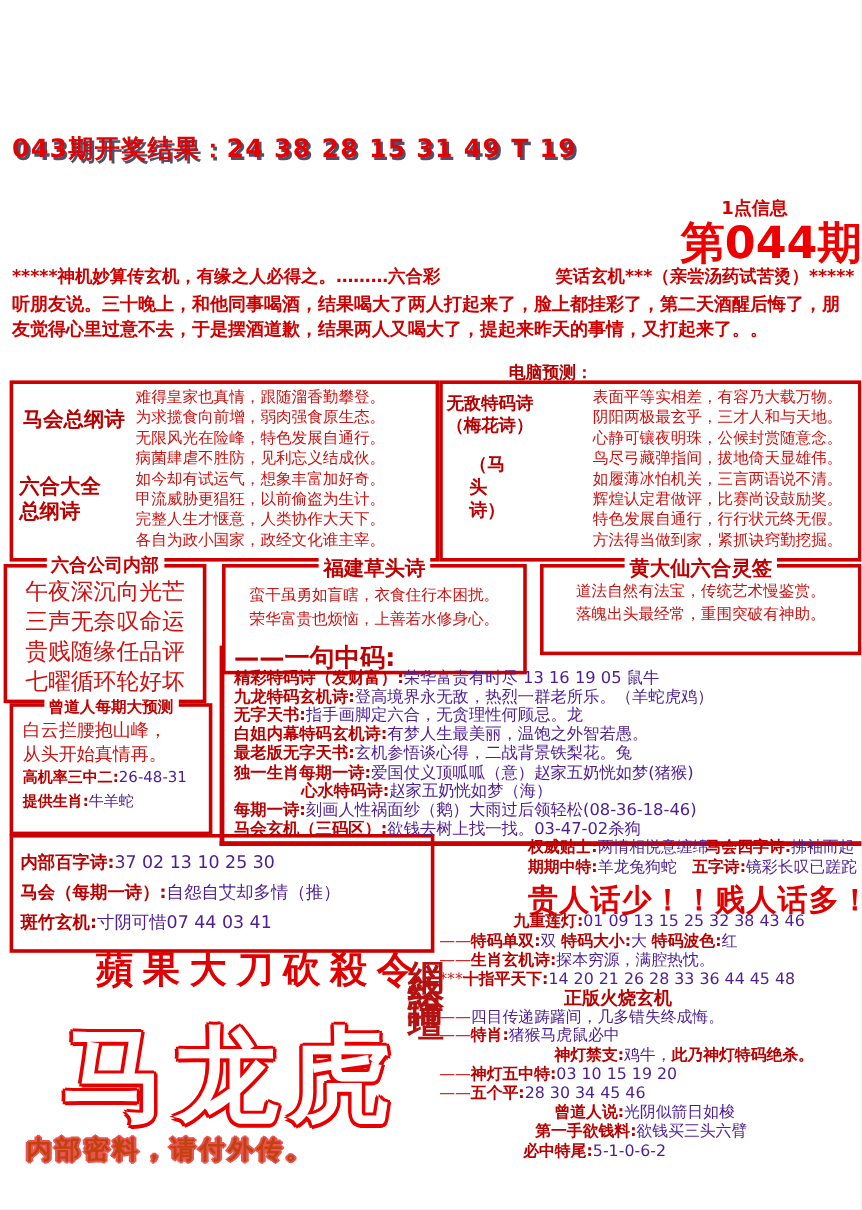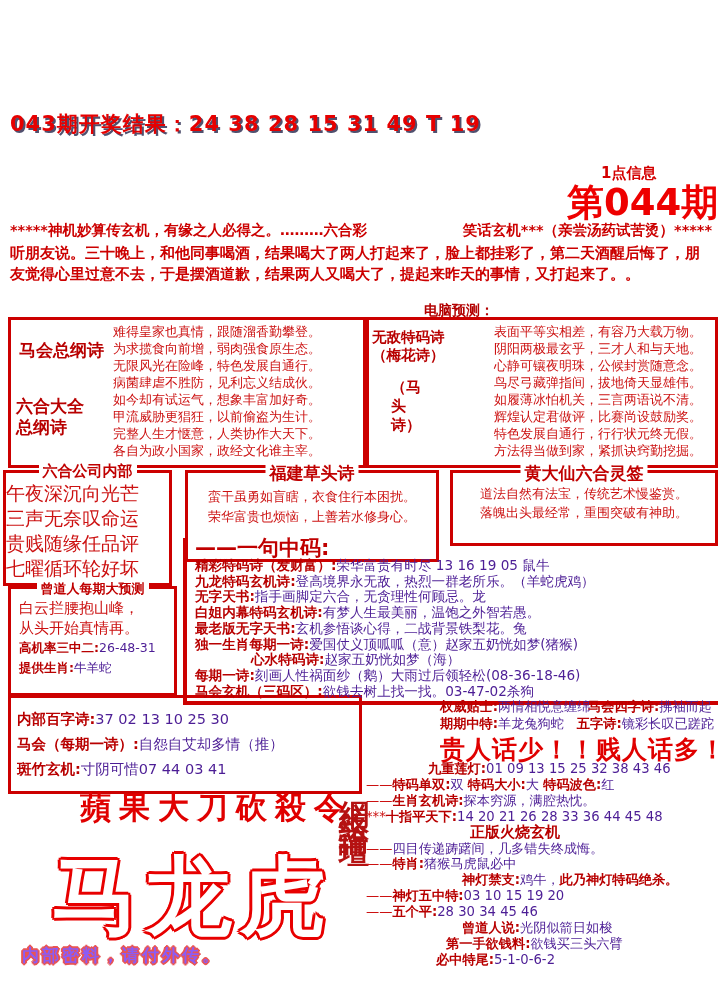--- a/index.html
+++ b/index.html
@@ -26,21 +26,21 @@
   .box1 .lab-bot{top:76px;left:5px;font-size:17px;}
   .box2 .lab-top{top:8px;left:3px;font-size:14.5px;}
   .box2 .lab-bot{top:58px;left:22px;font-size:15px;}
   .poem{flex:1;padding-top:3px;font-size:13px;line-height:17px;white-space:nowrap;color:#cc1111;}
   
   .tbox{border:3px solid #cc0000;}
   .tbox .ttl{position:absolute;top:-11px;left:50%;transform:translateX(-50%);
              background:#fff;padding:0 4px;font-weight:bold;color:#c00000;white-space:nowrap;}
   .boxA{left:3px;top:470px;width:163px;height:110px;}
   .boxA .ttl{font-size:15px;}
-  .boxA .lines{padding-top:8px;font-size:19px;line-height:25px;}
+  .boxA .lines{padding-top:8px;text-align:center;font-size:19px;line-height:25px;}
   .boxFJ{left:185px;top:470px;width:248px;height:86px;}
   .boxFJ .ttl{font-size:17px;}
   .boxFJ .lines{padding-top:14px;text-align:center;font-size:13px;line-height:20px;}
   .boxHD{left:450px;top:470px;width:262px;height:70px;}
   .boxHD .ttl{font-size:17px;}
   .boxHD .lines{padding-top:11px;text-align:center;font-size:13px;line-height:19px;}
   .boxZD{left:8px;top:586px;width:163px;height:104px;}
   .boxZD .ttl{font-size:13px;top:-9px;}
   .boxZD .body{padding:9px 0 0 8px;font-size:15px;line-height:20px;white-space:nowrap;}
   .boxZD .kv{font-size:12.5px;}
@@ -67,21 +67,21 @@
   .frow[data-variant="indent2"]{margin-left:96px;}
   .frow[data-variant="indent3"]{margin-left:80px;}
   .frow[data-variant="indent4"]{margin-left:70px;}
   .frow[data-variant="center"]{margin-left:104px;font-weight:bold;font-size:15px;color:#b80000;}
   .tail{font-weight:bold;color:#b80000;}
   
   .apple{left:80px;top:787px;font-size:31px;font-weight:bold;color:#e00000;letter-spacing:8px;white-space:nowrap;}
   .big3{left:52px;top:839px;font-size:86px;font-weight:bold;letter-spacing:8px;color:#fff;white-space:nowrap;
         text-shadow:-3px 0 #e80000,3px 0 #e80000,0 -3px #e80000,0 3px #e80000,
                     -2px -2px #e80000,2px -2px #e80000,-2px 2px #e80000,2px 2px #e80000;}
-  .secret{left:22px;top:944px;font-size:17px;font-weight:bold;letter-spacing:3px;color:#8b5cf6;white-space:nowrap;
+  .secret{left:22px;top:944px;font-size:21px;font-weight:bold;letter-spacing:3px;color:#c2410c;white-space:nowrap;
         text-shadow:-2px 0 #e85555,2px 0 #e85555,0 -2px #e85555,0 2px #e85555,
                     -1px -1px #e85555,1px -1px #e85555,-1px 1px #e85555,1px 1px #e85555;}
 </style>
 </head>
 <body>
 
 <div class="page">
 
   <div class="abs result">043期开奖结果：24 38 28 15 31 49 T 19</div>
   <div class="abs info-tag">1点信息</div>

